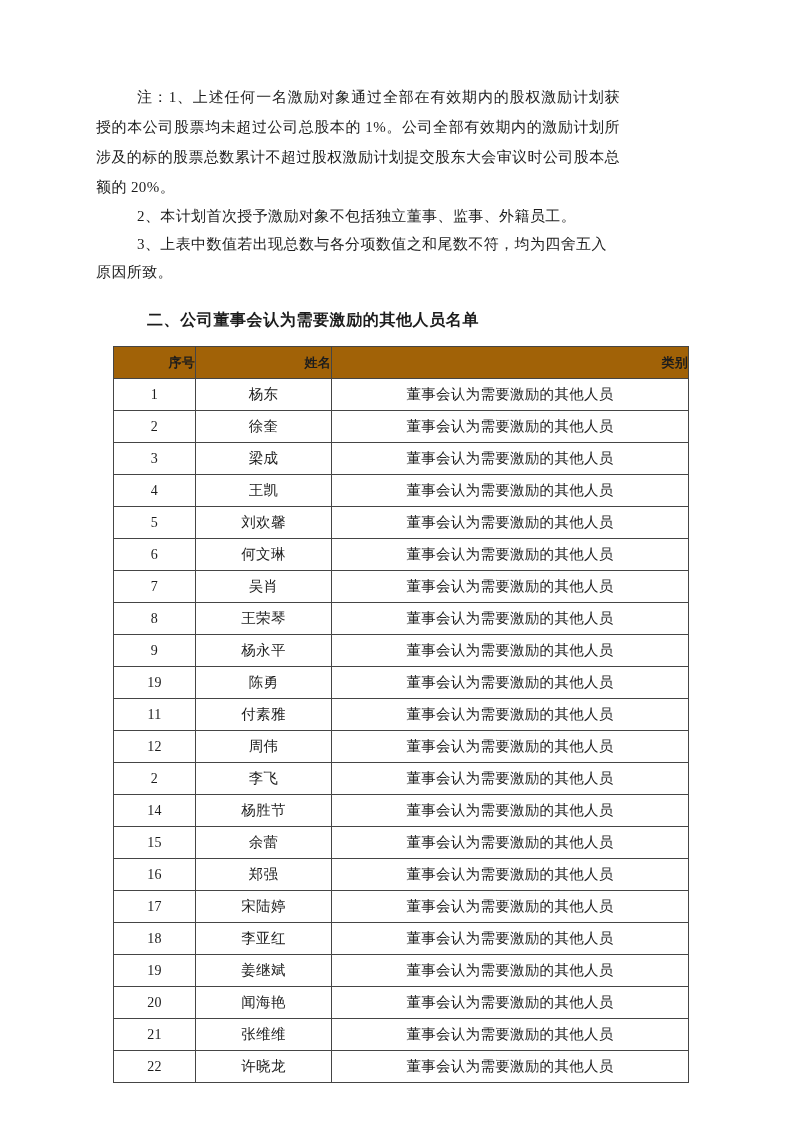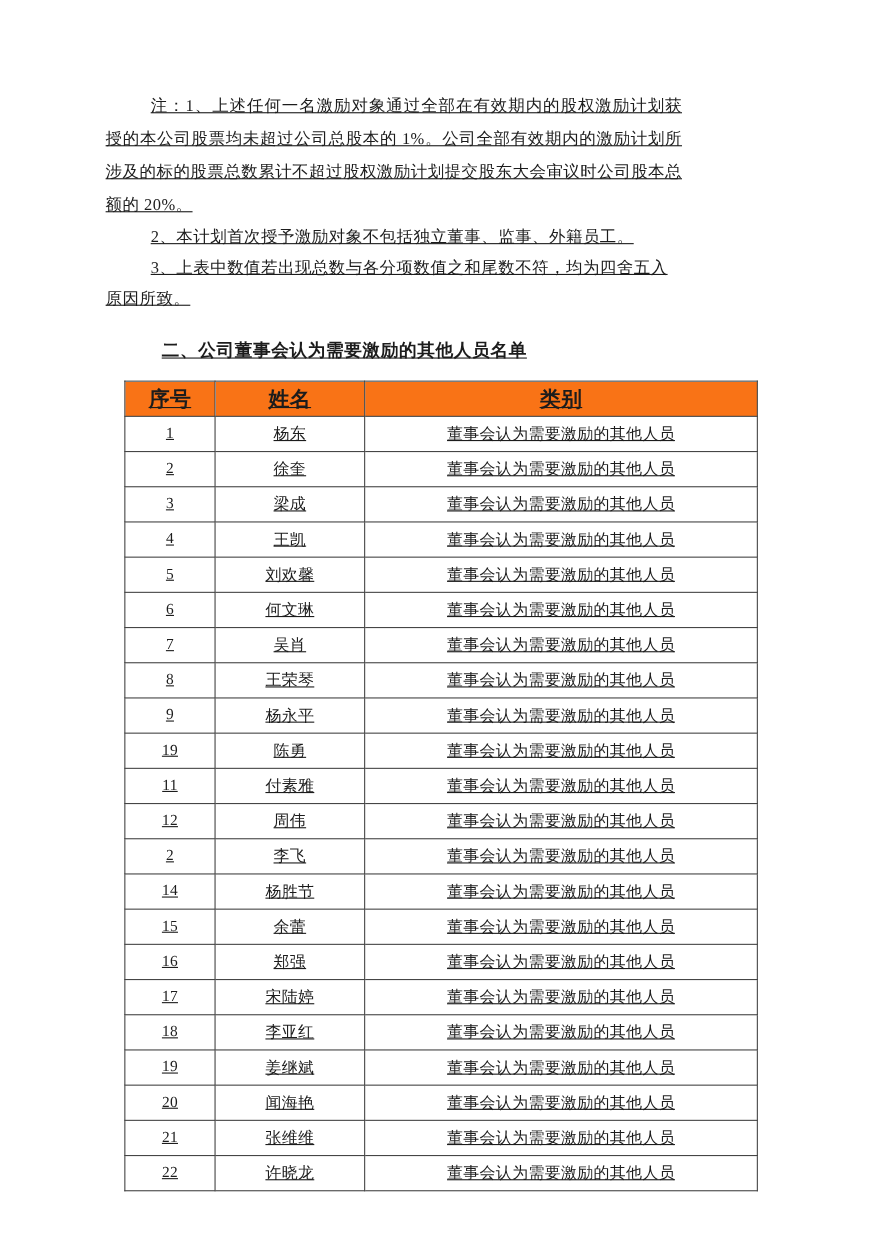--- a/index.html
+++ b/index.html
@@ -13,21 +13,20 @@
     font-family: "Liberation Serif", "DejaVu Serif", serif;
     color: #1c1c1c;
     position: relative;
     overflow: hidden;
   }
   .page {
     box-sizing: border-box;
     width: 716px;
     height: 1132px;
     padding: 82px 96px 40px 96px;
-    text-decoration: underline;
   }
   .note-para {
     margin: 0;
     font-size: 15px;
     line-height: 30px;
     text-align: justify;
     text-justify: inter-ideograph;
     text-indent: 41px;
     letter-spacing: 0.4px;
   }
@@ -61,23 +60,24 @@
     border: 1px solid #454545;
     height: 31px;
     padding: 0;
     text-align: center;
     vertical-align: middle;
     letter-spacing: 0.3px;
     overflow: hidden;
     white-space: nowrap;
   }
   table.people-table thead th {
-    background: #f97316;
+    background: #a16207;
     font-weight: bold;
-    font-size: 19px;
+    font-size: 13px;
+    text-align: right;
   }
   table.people-table { border: 1px solid #3a3a3a; }
   td.cell-no { font-size: 14px; }
 </style>
 </head>
 <body>
 
 <div class="page">
 
   <p class="note-para">注：1、上述任何一名激励对象通过全部在有效期内的股权激励计划获授的本公司股票均未超过公司总股本的 1%。公司全部有效期内的激励计划所涉及的标的股票总数累计不超过股权激励计划提交股东大会审议时公司股本总额的 20%。</p>

